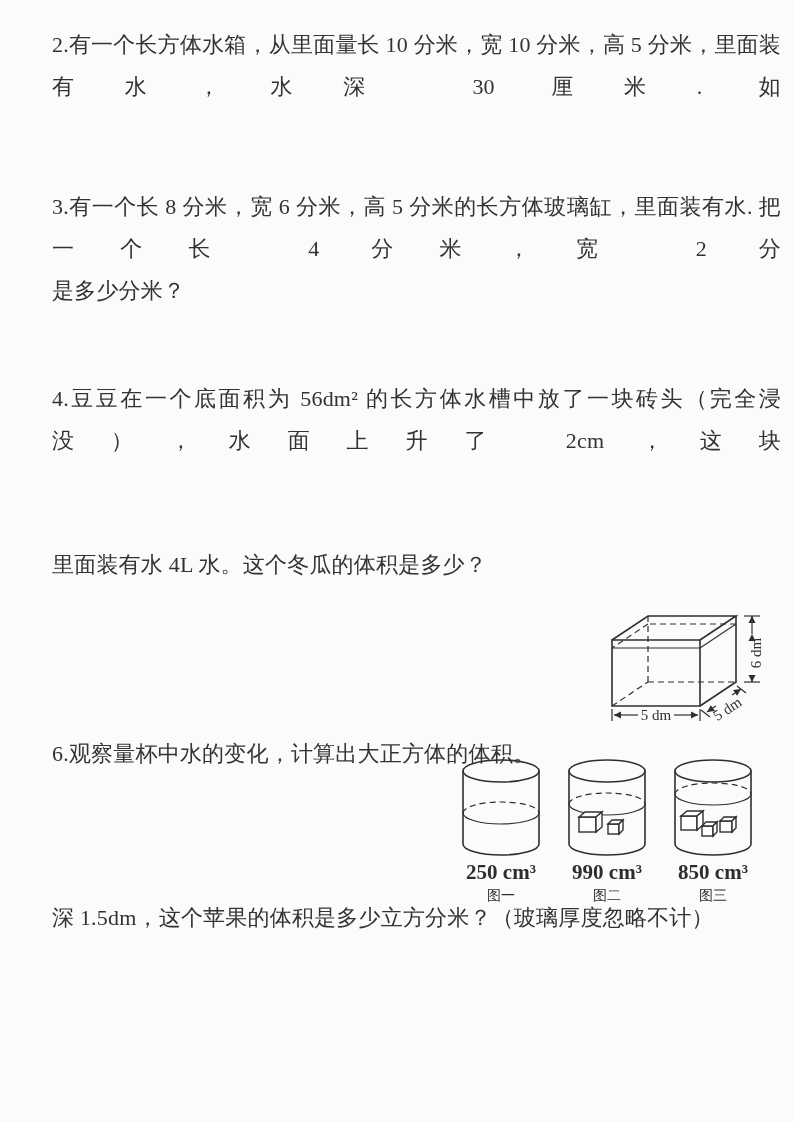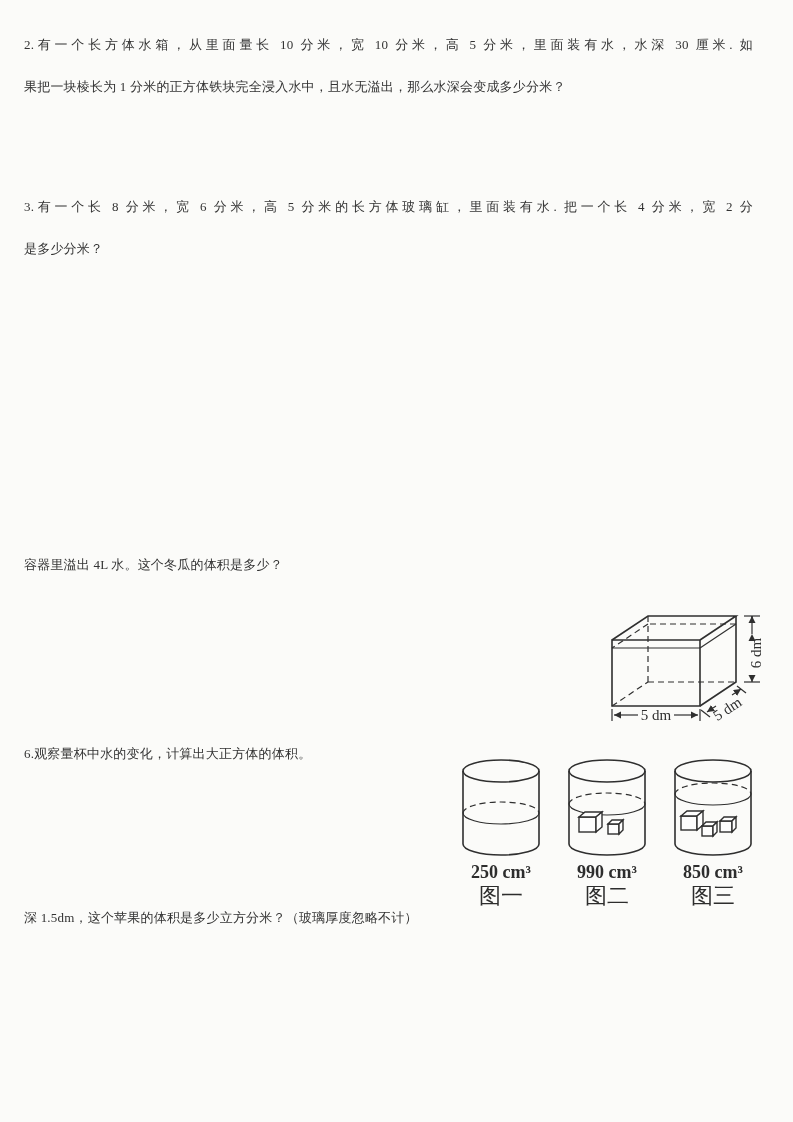--- a/index.html
+++ b/index.html
@@ -4,59 +4,59 @@
 <style>
   html,body{margin:0;padding:0;}
   body{
     width:793px;height:1122px;position:relative;
     background:#fbfbf9;
     font-family:"Liberation Serif","DejaVu Serif",serif;
     color:#333;
     overflow:hidden;
   }
   .problem{
-    position:absolute;left:24px;width:729px;
-    font-size:13px;line-height:42px;
+    position:absolute;left:52px;width:729px;
+    font-size:22px;line-height:42px;
     letter-spacing:0.2px;
   }
   .pline{white-space:normal;}
   .jline{text-align:justify;text-align-last:justify;}
   .figure-box{position:absolute;left:598px;top:598px;width:196px;height:128px;}
   .cups-row{
     position:absolute;left:452px;top:758px;width:310px;
     display:flex;gap:6px;justify-content:space-between;
   }
   .cup-fig{width:98px;text-align:center;}
-  .cup-volume{font-size:18px;font-weight:bold;line-height:24px;margin-top:2px;color:#2d2d2d;}
-  .cup-caption{font-size:22px;line-height:24px;color:#2d2d2d;}
+  .cup-volume{font-size:21px;font-weight:bold;line-height:24px;margin-top:2px;color:#2d2d2d;}
+  .cup-caption{font-size:14px;line-height:24px;color:#2d2d2d;}
   svg{display:block;margin:0 auto;}
   .ink{stroke:#2f2f2f;fill:none;stroke-width:1.6;}
   .ink-thin{stroke:#2f2f2f;fill:none;stroke-width:1.2;}
   .dash{stroke-dasharray:6 4;}
   .dimtxt{font-family:"Liberation Serif","DejaVu Serif",serif;font-size:15px;fill:#2f2f2f;}
   .cubefill{fill:#fdfdfd;stroke:#2f2f2f;stroke-width:1.4;}
 </style>
 </head>
 <body>
 
 <div class="problem" style="top:24px">
   <div class="pline jline">2.有一个长方体水箱，从里面量长 10 分米，宽 10 分米，高 5 分米，里面装有水，水深 30 厘米. 如</div>
-  <div class="pline">果把一块棱长为 1 分米的正方体铁块完全浸入水中，且水无溢出，那么水深会变成多少分米？</div>
 </div>
 
 <div class="problem" style="top:186px">
   <div class="pline jline">3.有一个长 8 分米，宽 6 分米，高 5 分米的长方体玻璃缸，里面装有水. 把一个长 4 分米，宽 2 分</div>
   <div class="pline">是多少分米？</div>
 </div>
 
 <div class="problem" style="top:378px">
+  <div class="pline jline">4.豆豆在一个底面积为 56dm² 的长方体水槽中放了一块砖头（完全浸没），水面上升了 2cm，这块</div>
 </div>
 
 <div class="problem" style="top:544px">
-  <div class="pline">容器里溢出 4L 水。这个冬瓜的体积是多少？</div>
+  <div class="pline">里面装有水 4L 水。这个冬瓜的体积是多少？</div>
 </div>
 
 <div class="figure-box">
   <svg width="196" height="128" viewBox="0 0 196 128">
     <defs>
       <marker id="arr" markerWidth="8" markerHeight="8" refX="6" refY="3" orient="auto">
         <path d="M0,0 L6,3 L0,6 Z" fill="#2f2f2f"></path>
       </marker>
     </defs>
 

